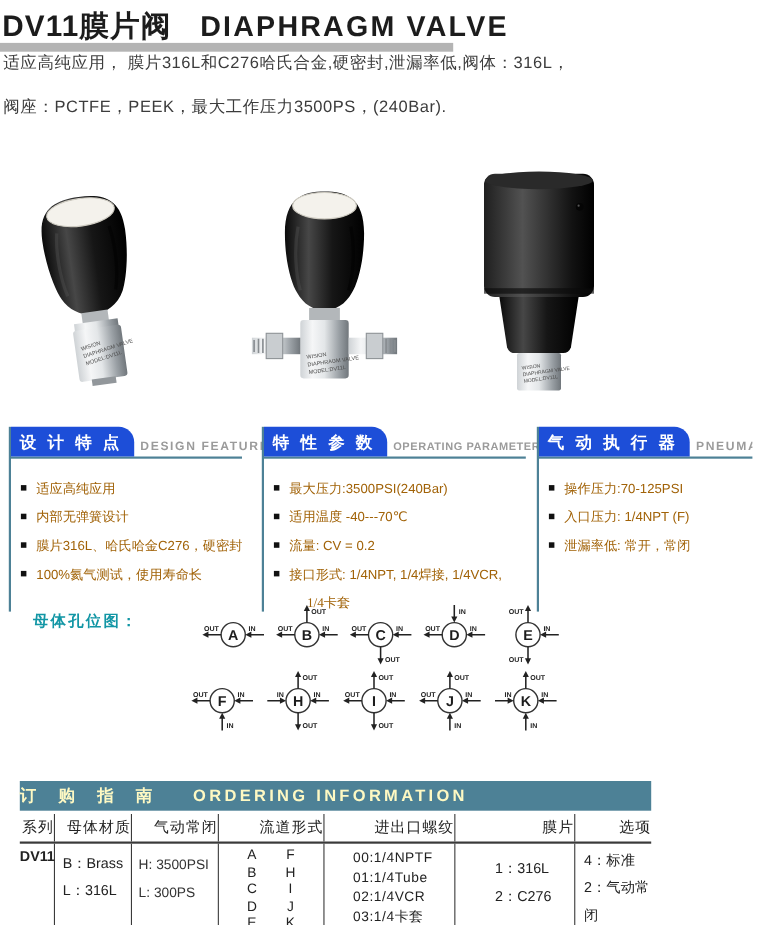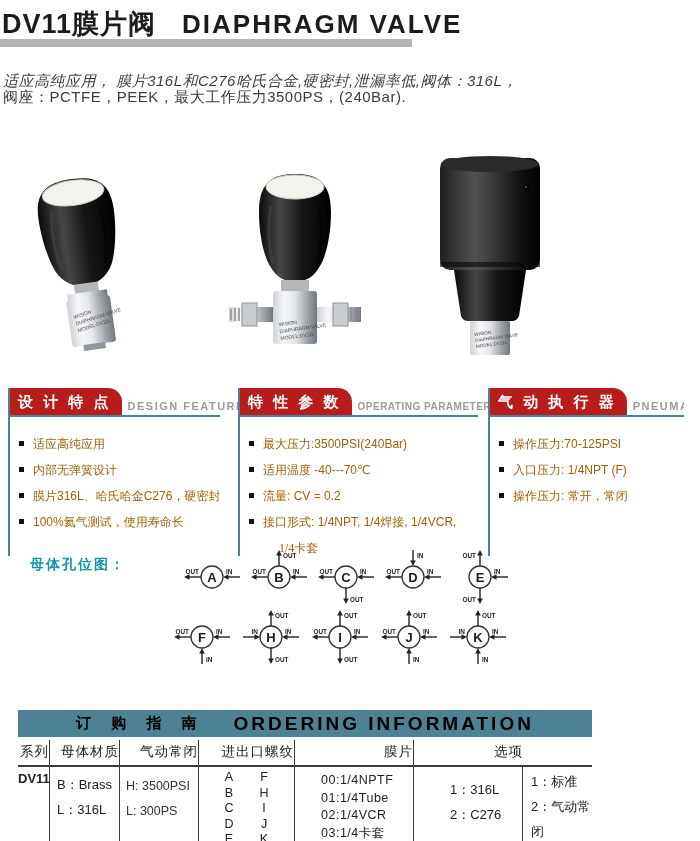--- a/index.html
+++ b/index.html
@@ -6,56 +6,56 @@
   .page{position:relative;width:684px;height:841px;background:#fff;overflow:hidden;
         font-family:"Liberation Sans","DejaVu Sans",sans-serif;color:#222;}
 
   
   .title-row{position:absolute;left:2px;top:6px;display:flex;gap:26px;align-items:baseline;}
   .title-cn{font-size:27px;font-weight:bold;color:#1c1c1c;letter-spacing:1px;}
   .title-en{font-size:26px;font-weight:bold;color:#1c1c1c;letter-spacing:2px;}
   .title-bar{position:absolute;left:0;top:39px;width:412px;height:8px;background:#b4b4b4;}
 
   .intro{position:absolute;left:3px;font-size:15px;color:#3c3c3c;letter-spacing:.5px;white-space:nowrap;}
-  .intro-1{top:72px;font-style:italic;}
+  .intro-1{top:48px;}
   .intro-2{top:88px;}
 
   
   .products{position:absolute;left:0;top:146px;width:700px;height:218px;}
   .valve{position:absolute;}
 
   
   .boxes{position:absolute;left:8px;top:388px;display:flex;}
   .spec-box{position:relative;border-left:2px solid #4d8196;height:168px;box-sizing:border-box;}
   .sb1{width:212px;margin-right:18px;}
   .sb2{width:240px;margin-right:10px;}
   .sb3{width:212px;}
   .box-head{display:flex;align-items:flex-end;border-bottom:2px solid #4d8196;}
-  .tab{background:#b91c1c;color:#fff;font-size:15px;font-weight:bold;letter-spacing:3px;
+  .tab{background:#1d4ed8;color:#fff;font-size:15px;font-weight:bold;letter-spacing:3px;
        padding:5px 10px 3px 8px;border-radius:0 14px 0 0;white-space:nowrap;}
   .en-label{color:#9b9b9b;font-size:11px;letter-spacing:1.5px;padding:0 0 3px 6px;white-space:nowrap;font-weight:bold;}
   .sb2 .en-label{font-size:10px;letter-spacing:.5px;}
   .bullets{padding:14px 0 0 8px;}
   .bullet-item{position:relative;padding-left:15px;font-size:12px;line-height:26px;color:#a16207;white-space:nowrap;}
   .bullet-item::before{content:"";position:absolute;left:1px;top:10px;width:5px;height:5px;background:#111;}
   .bullet-item div+div{margin-left:16px;font-family:Liberation Serif, serif;}
 
   
   .ports{position:absolute;left:0;top:544px;width:700px;height:150px;}
   .ports-label{position:absolute;left:30px;top:12px;font-size:14px;font-weight:bold;
                color:#1296a5;letter-spacing:2px;}
   .ports-row{position:absolute;display:flex;}
   .ports-row1{left:181px;top:2px;gap:5px;}
   .ports-row2{left:171px;top:62px;gap:7px;}
 
   
   .order-bar{position:absolute;left:18px;top:710px;width:574px;height:27px;background:#4d8196;
-             display:flex;align-items:center;justify-content:center;gap:29px;color:#000000;}
+             display:flex;align-items:center;gap:29px;color:#fef9c3;}
   .order-cn{font-size:15px;font-weight:bold;letter-spacing:8px;}
-  .order-en{font-size:19px;font-weight:bold;letter-spacing:3px;}
+  .order-en{font-size:15px;font-weight:bold;letter-spacing:3px;}
 
   .otable{position:absolute;left:18px;top:740px;width:574px;font-size:13.5px;}
   .ohead,.obody{display:grid;grid-template-columns:32px 70px 79px 96px 119px 109px 69px;}
   .ohead{border-bottom:2px solid #3a3a3a;}
   .ohead>div{text-align:right;padding:3px 0 4px;border-right:1px solid #3a3a3a;letter-spacing:1px;color:#222;}
   .ohead>div:last-child{border-right:none;}
   .obody>div{border-right:1px solid #3a3a3a;min-height:72px;box-sizing:border-box;}
   .obody>div:last-child{border-right:none;}
   .c-series{text-align:center;font-weight:bold;padding-top:4px;font-size:13px;}
   .c-body{padding:5px 0 0 7px;line-height:25px;font-size:13px;}
@@ -187,21 +187,21 @@
         </div>
     </div>
     <div class="spec-box sb3">
       <div class="box-head">
         <span class="tab">气 动 执 行 器</span>
         <span class="en-label">PNEUMATIC</span>
       </div>
       <div class="bullets">
           <div class="bullet-item">操作压力:70-125PSI</div>
           <div class="bullet-item">入口压力: 1/4NPT (F)</div>
-          <div class="bullet-item">操作压力: 常开，常闭</div>
+          <div class="bullet-item">泄漏率低: 常开，常闭</div>
         </div>
     </div>
   </div>
 
   <div class="ports">
     <div class="ports-label">母体孔位图：</div>
     <div class="ports-row ports-row1">
         <svg width="62" height="62" viewBox="0 0 62 62">
           <circle cx="31" cy="31" r="11" fill="#fff" stroke="#333" stroke-width="1.3"></circle>
           <text x="31" y="35.5" text-anchor="middle" font-size="13" font-weight="bold" fill="#1c1c1c">A</text>
@@ -349,20 +349,21 @@
   <div class="order-bar">
     <span class="order-cn">订 购 指 南</span>
     <span class="order-en">ORDERING   INFORMATION</span>
   </div>
 
   <div class="otable">
     <div class="ohead">
       <div>系列</div>
       <div>母体材质</div>
       <div>气动常闭</div>
+      <div>流道形式</div>
       <div>进出口螺纹</div>
       <div>膜片</div>
       <div>选项</div>
     </div>
     <div class="obody">
       <div class="c-series">DV11</div>
       <div class="c-body">
           <div>B：Brass</div>
           <div>L：316L</div>
         </div>
@@ -390,19 +391,19 @@
           <div>00:1/4NPTF</div>
           <div>01:1/4Tube</div>
           <div>02:1/4VCR</div>
           <div>03:1/4卡套</div>
         </div>
       <div class="c-diaph">
           <div>1：316L</div>
           <div>2：C276</div>
         </div>
       <div class="c-opt">
-          <div>1：标准</div>
+          <div>4：标准</div>
           <div>2：气动常闭</div>
         </div>
     </div>
   </div>
 
 </div>
 
 </body></html>

